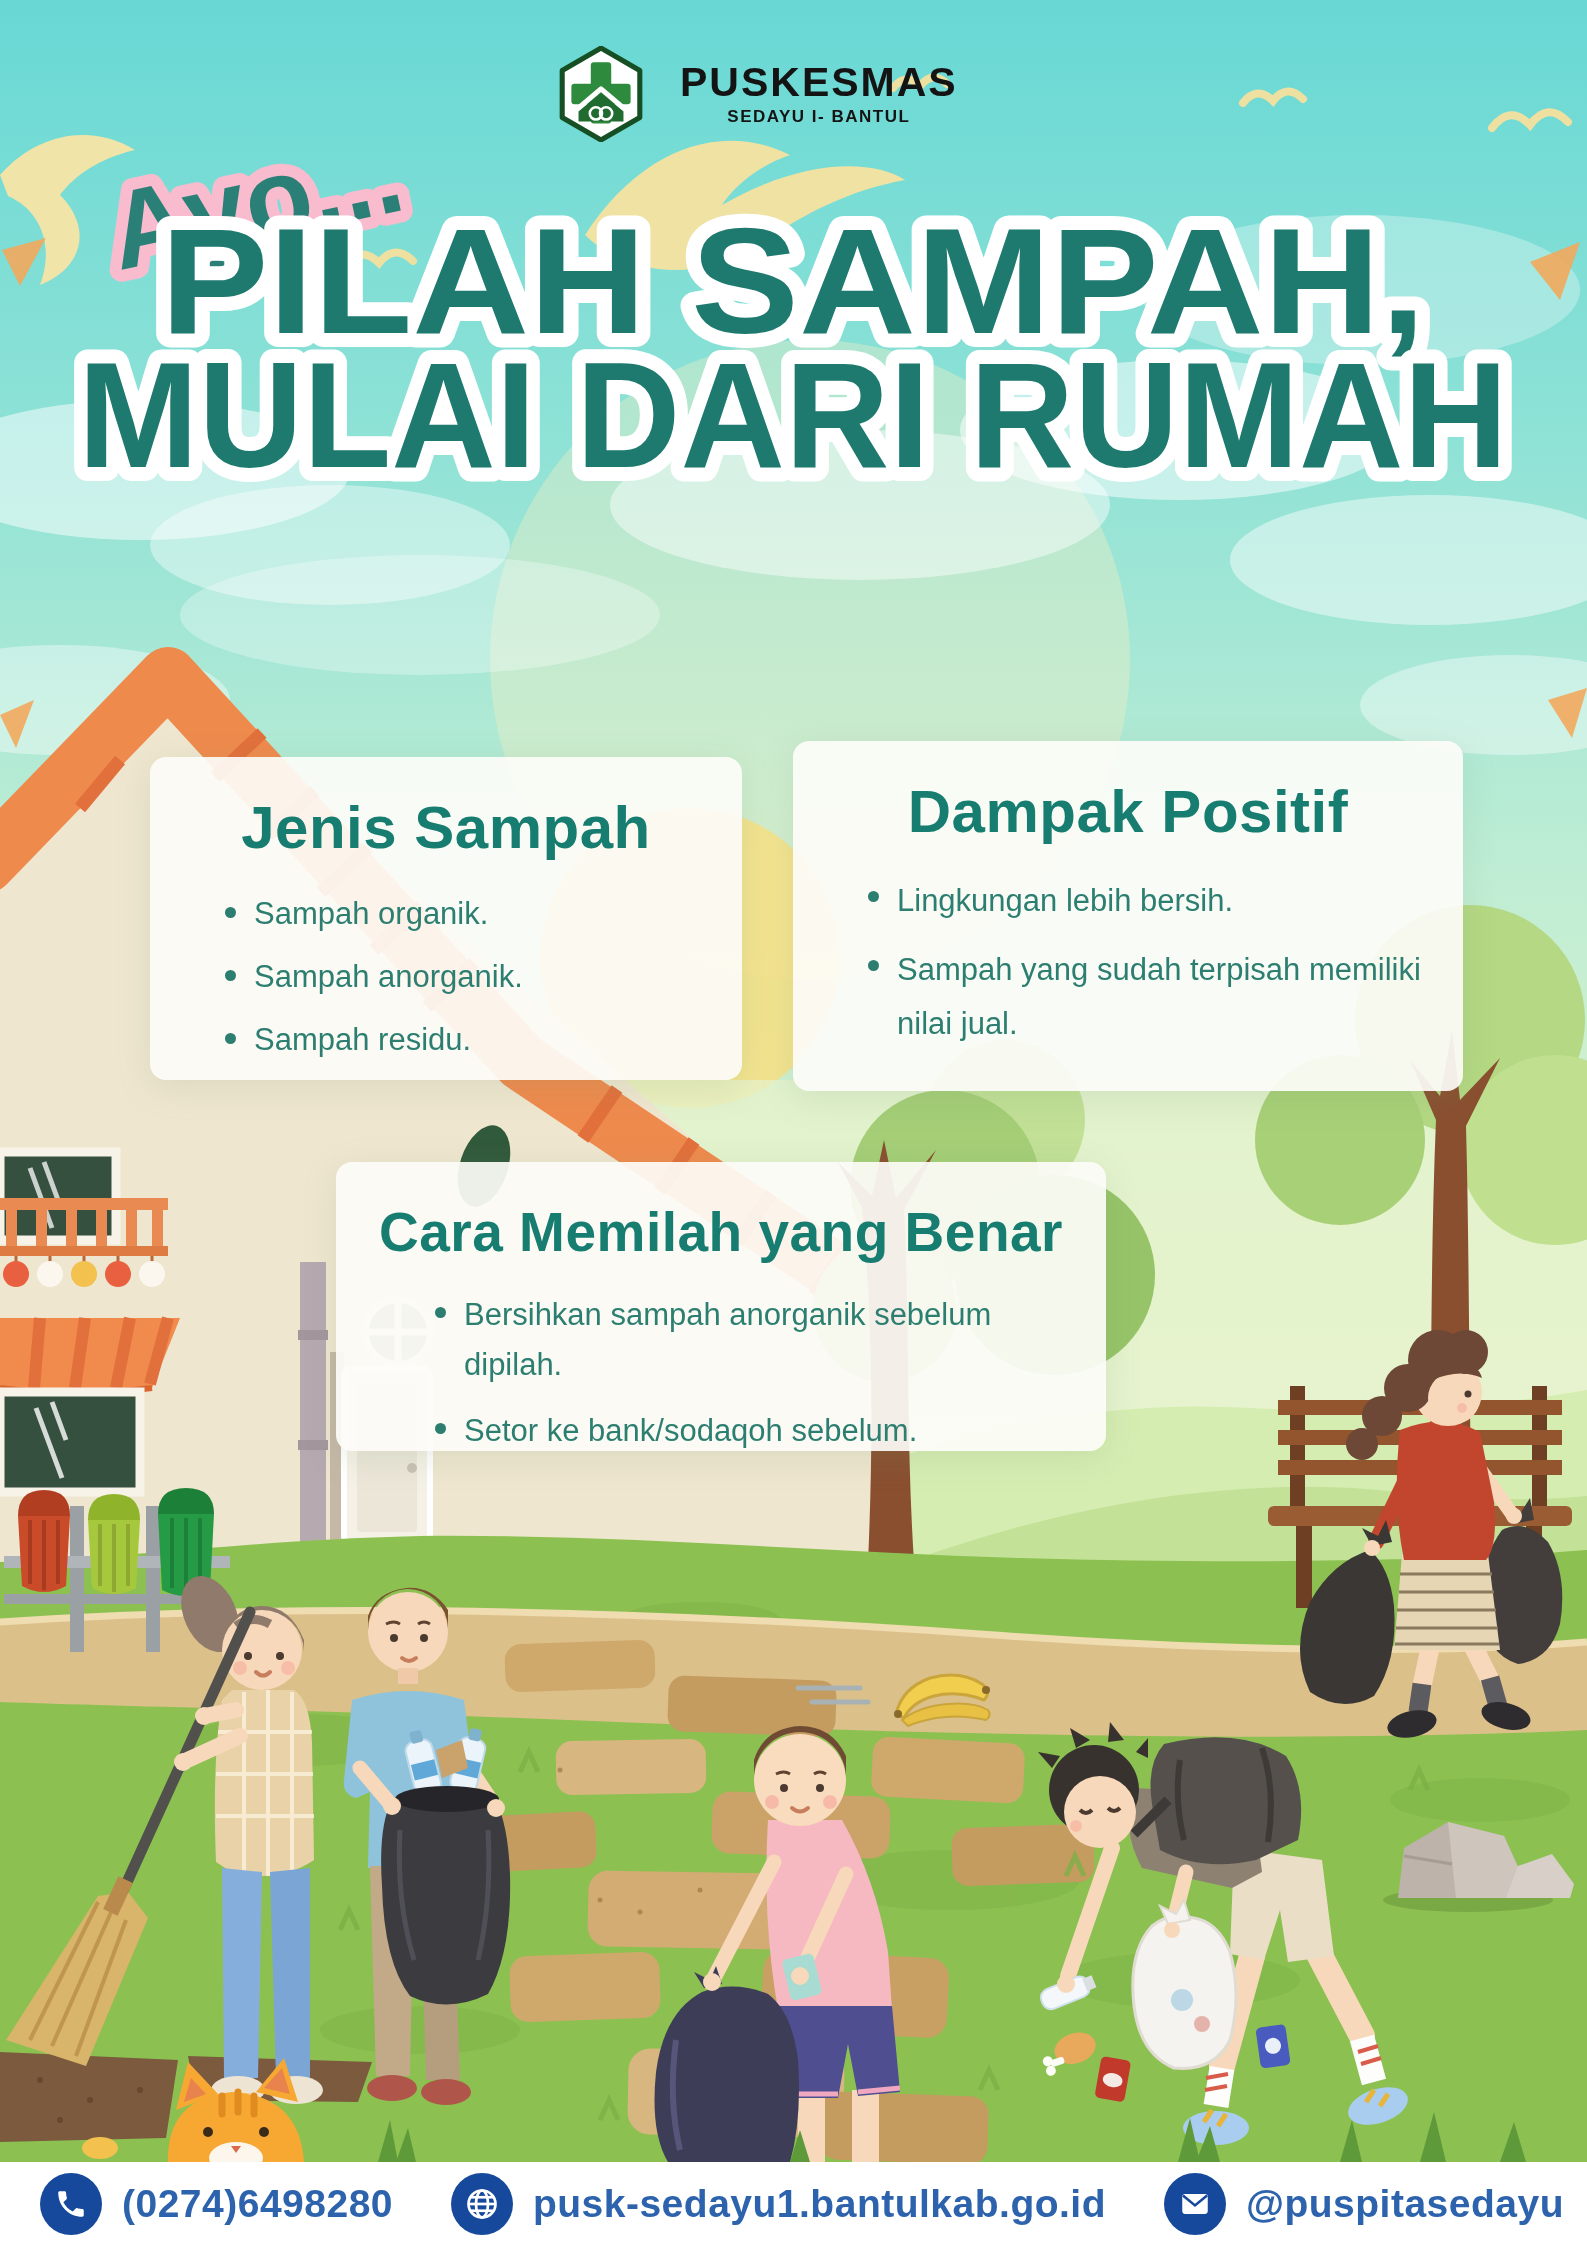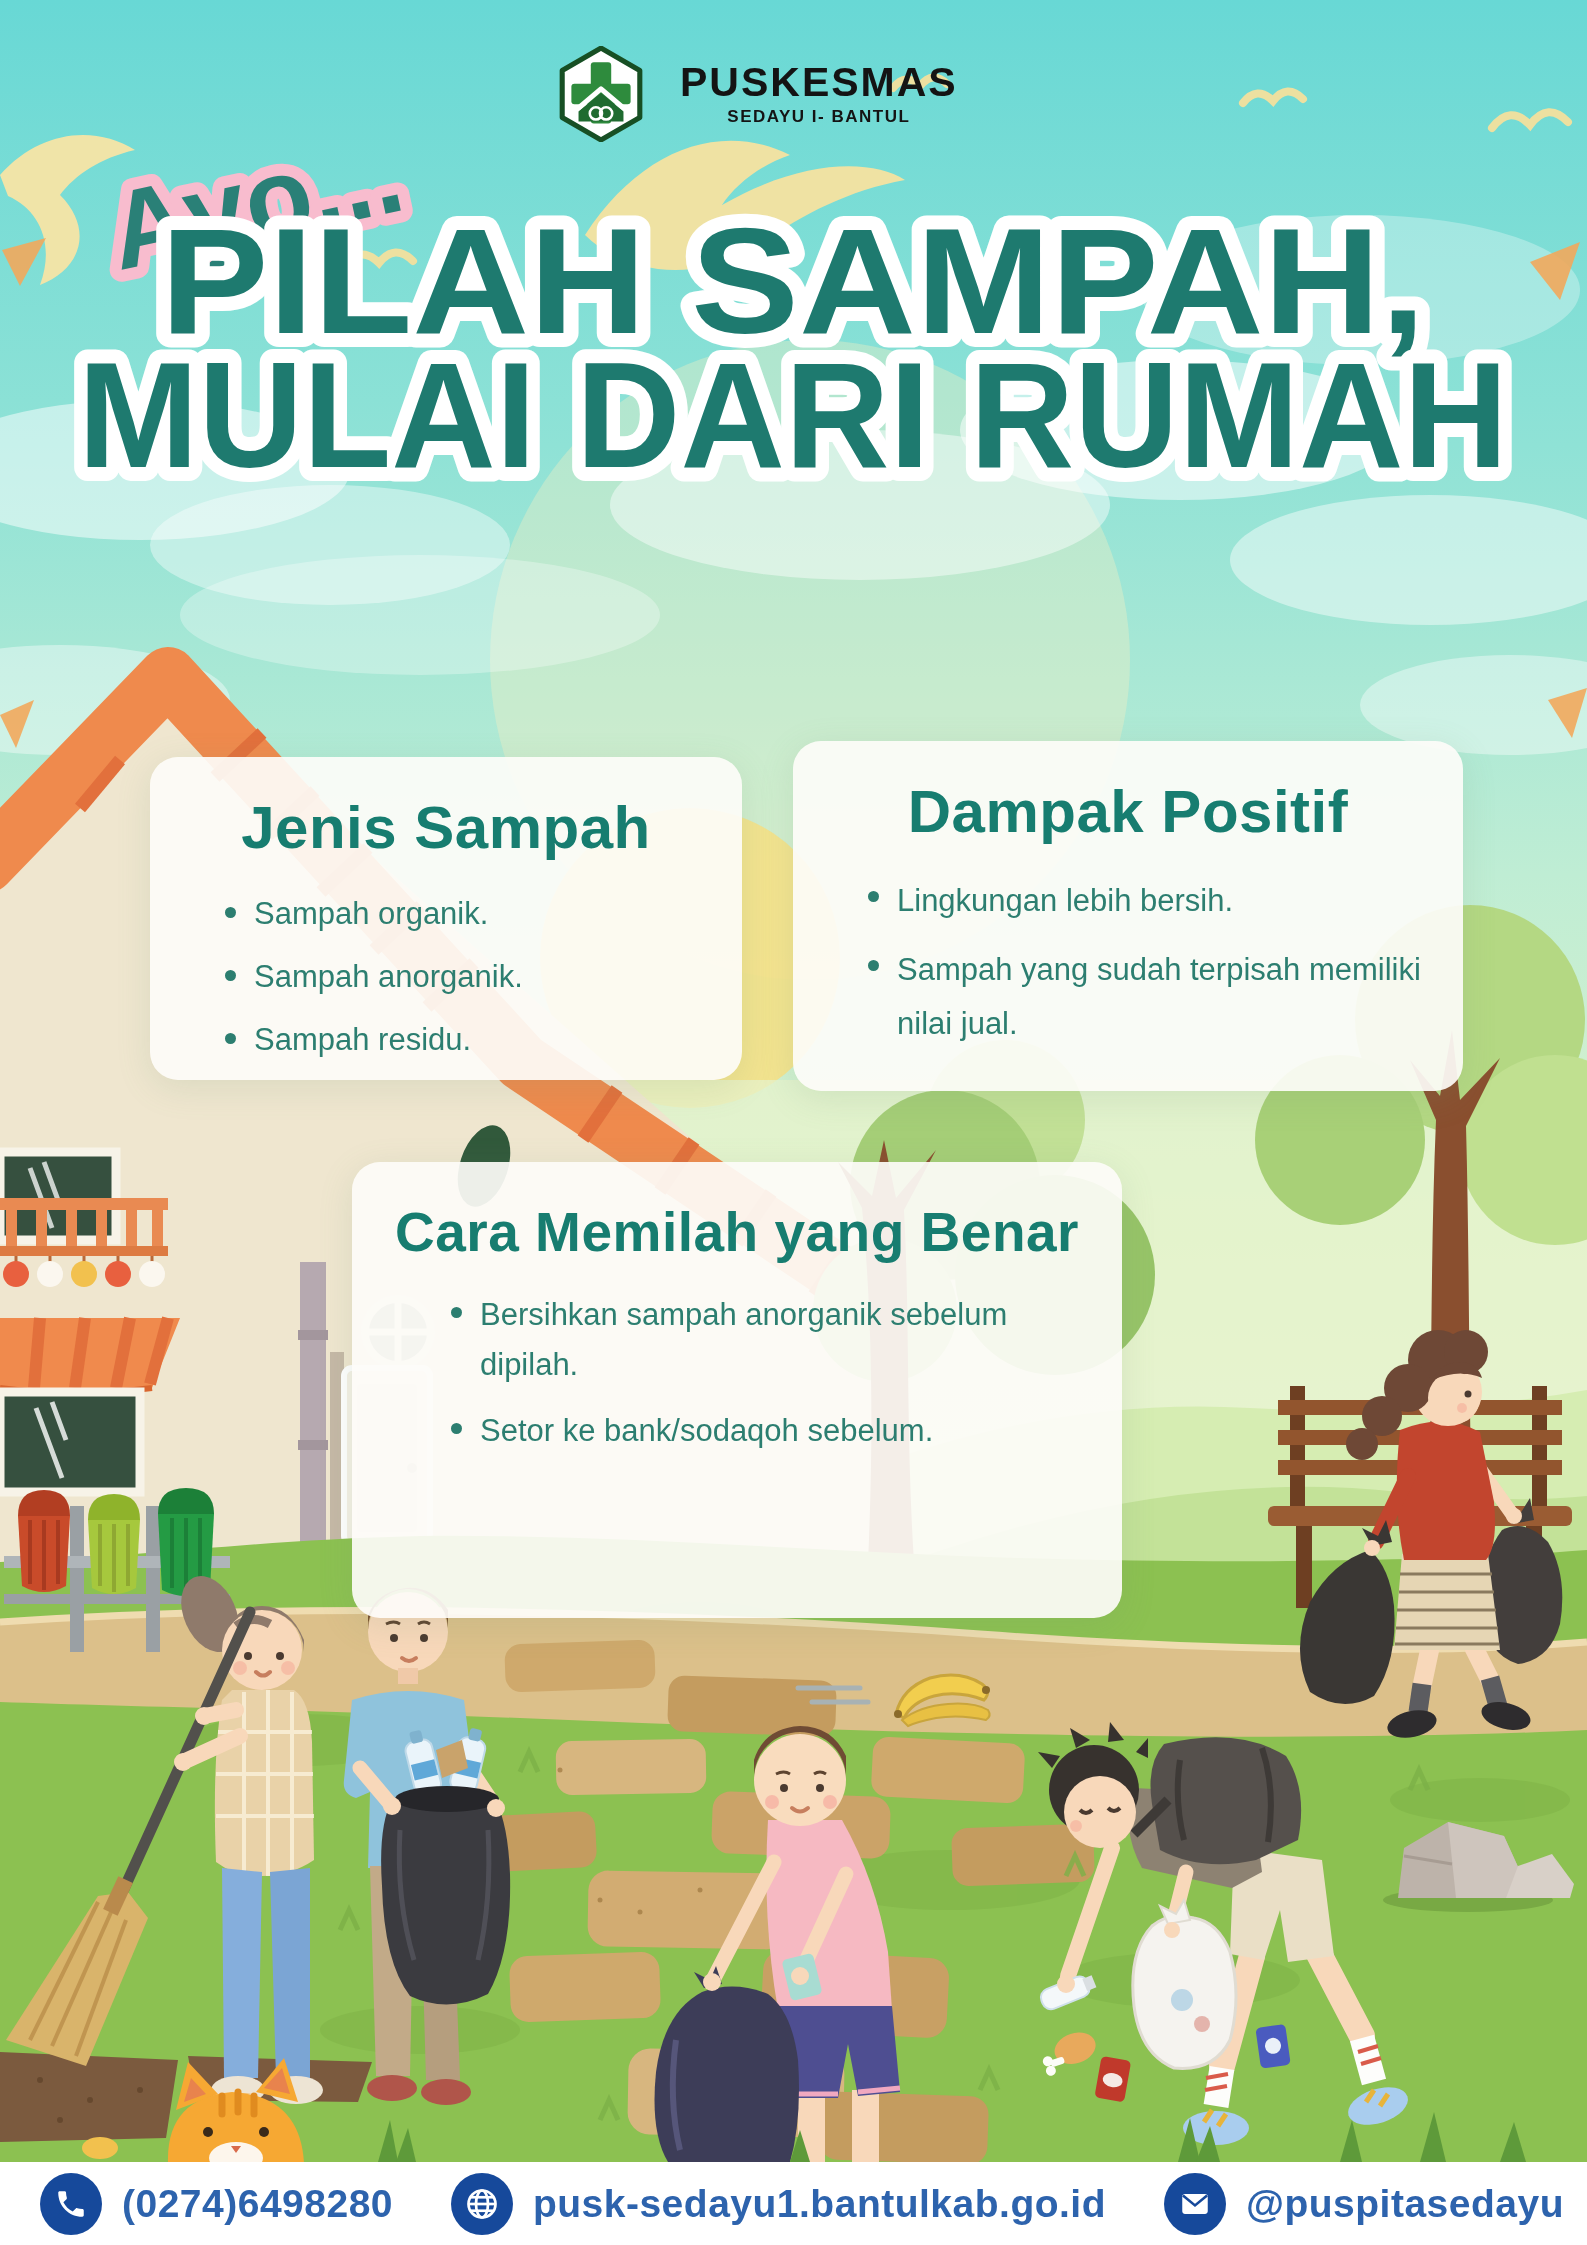--- a/index.html
+++ b/index.html
@@ -11,26 +11,26 @@
   .brand-name{font-size:41px;font-weight:bold;color:#141414;letter-spacing:2px;line-height:1.05}
   .brand-sub{font-size:17px;font-weight:bold;color:#141414;letter-spacing:1.5px;text-align:center;margin-top:3px}
   
   .kicker-svg{position:absolute;left:74px;top:88px}
   .kicker-text{font-family:"Liberation Sans",sans-serif;font-weight:bold;font-size:110px;
                fill:#2A8077;stroke:#F8BCCE;stroke-width:24px;paint-order:stroke;stroke-linejoin:round}
   .headline-svg{position:absolute;left:0;top:175px}
   .big-title{font-family:"Liberation Sans",sans-serif;font-weight:bold;font-size:150px;
              fill:#1E7A6F;stroke:#FFFFFF;stroke-width:28px;paint-order:stroke;stroke-linejoin:round}
   
-  .card{position:absolute;background:rgba(253,252,249,.92);border-radius:28px;
+  .card{position:absolute;background:rgba(253,252,249,.92);border-radius:16px;
         box-shadow:0 8px 34px rgba(110,150,110,.16)}
   .card h2{margin:0;text-align:center;color:#177D70;font-weight:bold}
   .card1{left:150px;top:757px;width:592px;height:323px}
   .card2{left:793px;top:741px;width:670px;height:350px}
-  .card3{left:352px;top:1162px;width:770px;height:456px}
+  .card3{left:336px;top:1162px;width:770px;height:289px}
   .card1 h2,.card2 h2{font-size:60px;padding-top:36px;letter-spacing:.5px}
   .card3 h2{font-size:55px;padding-top:38px;letter-spacing:.5px}
   .card ul{list-style:none;margin:0}
   .card li{position:relative;color:#2C7E70;font-size:31px;line-height:1.52;margin-bottom:16px;padding-left:34px}
   .card li::before{content:"";position:absolute;left:5px;top:17px;width:11px;height:11px;border-radius:50%;background:#2C7E70}
   .card1 ul{padding:28px 28px 0 70px}
   .card2 ul{padding:28px 24px 0 70px}
   .card2 li{line-height:1.72}
   .card3 ul{padding:26px 40px 0 94px}
   .card3 li{line-height:1.62}

